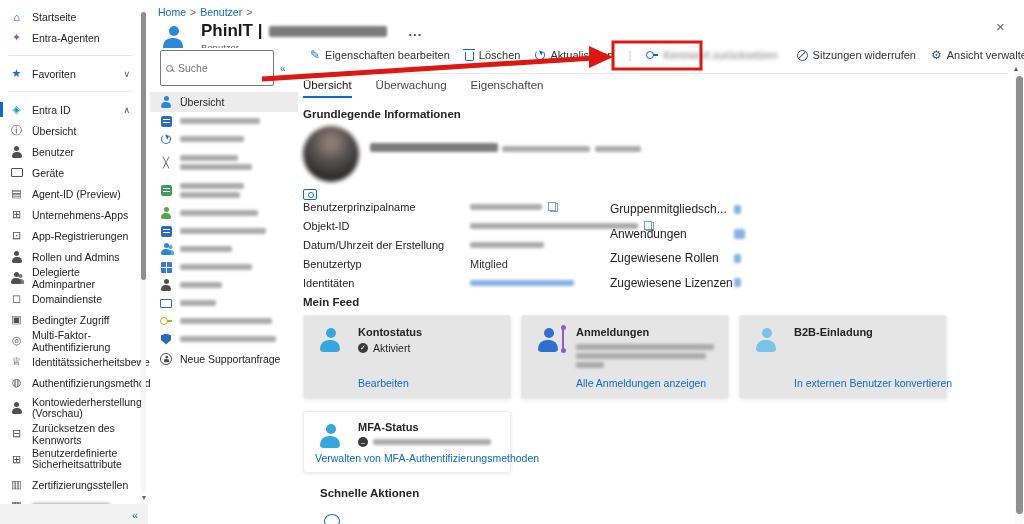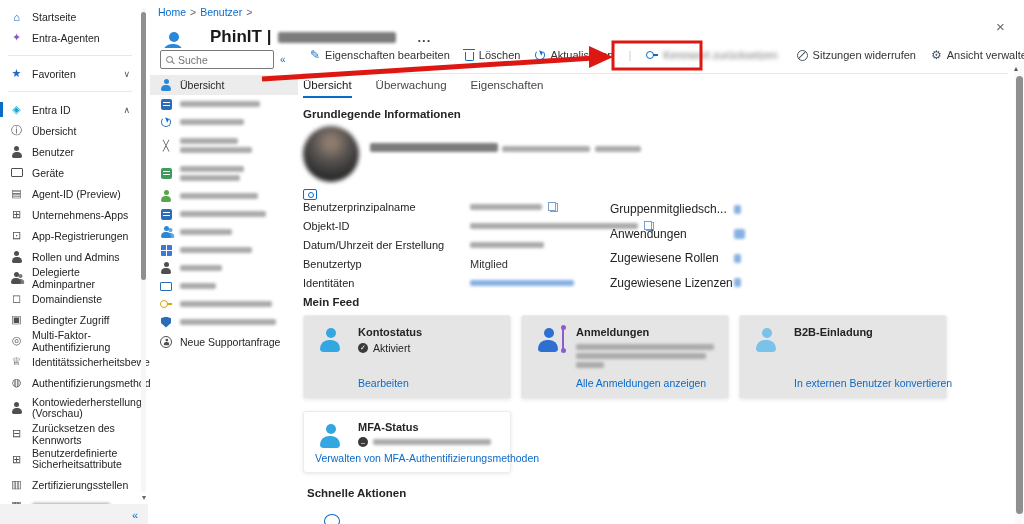--- a/index.html
+++ b/index.html
@@ -19,38 +19,38 @@
   .ni { width:13px; min-width:13px; text-align:center; font-size:11px; color:#4f4f4f; display:inline-flex; justify-content:center; align-items:center; }
   .nav-foot { position:absolute; left:0; bottom:0; width:148px; height:20px; background:#f2f2f2; }
   .nav-collapse { position:absolute; right:10px; bottom:3px; color:#0b6bcb; font-size:11px; cursor:pointer; }
   .nav-sb { position:absolute; right:2px; top:8px; width:5px; height:484px; background:#f6f6f6; border-radius:3px; }
   .nav-sb-thumb { position:absolute; top:4px; left:0; width:5px; height:268px; background:#8f8f8f; border-radius:3px; }
   .nav-sb-down { position:absolute; right:2px; bottom:22px; font-size:8px; color:#666; cursor:pointer; }
 
   
   .blade { position:absolute; left:150px; top:48px; width:148px; height:470px; background:#fff; }
   .srchrow { display:flex; align-items:center; gap:6px; padding:2px 4px 6px 10px; }
-  .srchbox { width:114px; height:19px; border:1px solid #7a7a7a; border-radius:2px; display:flex; align-items:center; gap:5px; padding:0 5px; background:#fff; }
+  .srchbox { width:114px; height:36px; border:1px solid #7a7a7a; border-radius:2px; display:flex; align-items:center; gap:5px; padding:0 5px; background:#fff; }
   .srchbox input { border:none; outline:none; width:80px; font-size:10.5px; font-family:"Liberation Sans",sans-serif; color:#333; background:transparent; }
   .mrow { display:flex; align-items:center; gap:8px; height:18px; padding-left:10px; font-size:10.5px; cursor:pointer; }
   .mrow.two { height:28px; }
   .mrow.sel { background:#ececec; height:20px; }
   .mi { width:12px; min-width:12px; display:inline-flex; justify-content:center; align-items:center; font-size:10px; }
   .blobcol { display:flex; flex-direction:column; gap:3px; }
 
   
   .rd { display:inline-block; height:6px; background:#ababab; border-radius:2px; filter:blur(1.6px); }
   .rd-dark { background:#7c7c7c; }
   .rd-blue { background:#86b1e2; }
 
   
   .crumb { position:absolute; left:158px; top:6px; font-size:10.5px; color:#555; }
   .crumb a { color:#0b6bcb; text-decoration:none; cursor:pointer; }
   .crumb .sep { color:#666; margin:0 4px; }
-  .titlebar { position:absolute; left:158px; top:27px; display:flex; gap:9px; }
+  .titlebar { position:absolute; left:158px; top:21px; display:flex; }
   .title-main { font-size:17px; font-weight:bold; color:#1b1b1b; display:flex; align-items:center; gap:7px; }
   .subtitle { font-size:9.5px; color:#555; margin-top:1px; }
   .more-dots { color:#444; font-size:13px; margin-left:14px; cursor:pointer; letter-spacing:1px; }
   .closex { position:absolute; left:996px; top:18px; font-size:15px; color:#666; cursor:pointer; }
 
   
   .main { position:absolute; left:300px; top:0; width:716px; height:524px; }
   .toolbar { position:absolute; left:10px; top:48px; display:flex; align-items:center; gap:15px; font-size:11px; color:#333; white-space:nowrap; }
   .tbtn { display:flex; align-items:center; gap:5px; cursor:pointer; }
   .tsep { color:#cfcfcf; }
@@ -60,21 +60,21 @@
   .tab { padding-bottom:5px; cursor:pointer; }
   .tab.active { color:#1b1b1b; border-bottom:2px solid #0b6bcb; }
 
   .sec-title { font-weight:bold; font-size:11.5px; color:#242424; }
   .basic-title { position:absolute; left:3px; top:108px; }
   .photo-wrap { position:absolute; left:3px; top:126px; }
   .photo { width:56px; height:56px; border-radius:50%; filter:blur(2px);
            background:radial-gradient(circle at 50% 30%, #8d7b6e 10%, #565250 38%, #2d2d2d 72%, #222 100%); }
   .name-lines { position:absolute; left:70px; top:138px; }
   .feed-title { position:absolute; left:3px; top:296px; }
-  .qa-title { position:absolute; left:7px; top:487px; }
+  .qa-title { position:absolute; left:20px; top:487px; }
 
   .fields { position:absolute; left:3px; top:197px; width:430px; font-size:11px; }
   .frow { display:flex; align-items:center; height:19px; }
   .flabel { width:167px; color:#242424; }
   .fval { display:flex; align-items:center; gap:6px; color:#333; }
   .rfields { position:absolute; left:310px; top:197px; width:180px; font-size:12px; }
   .rfrow { display:flex; align-items:center; height:24.5px; }
   .rflabel { width:124px; color:#242424; }
 
   .cards { position:absolute; left:3px; top:315px; display:flex; gap:10px; }

